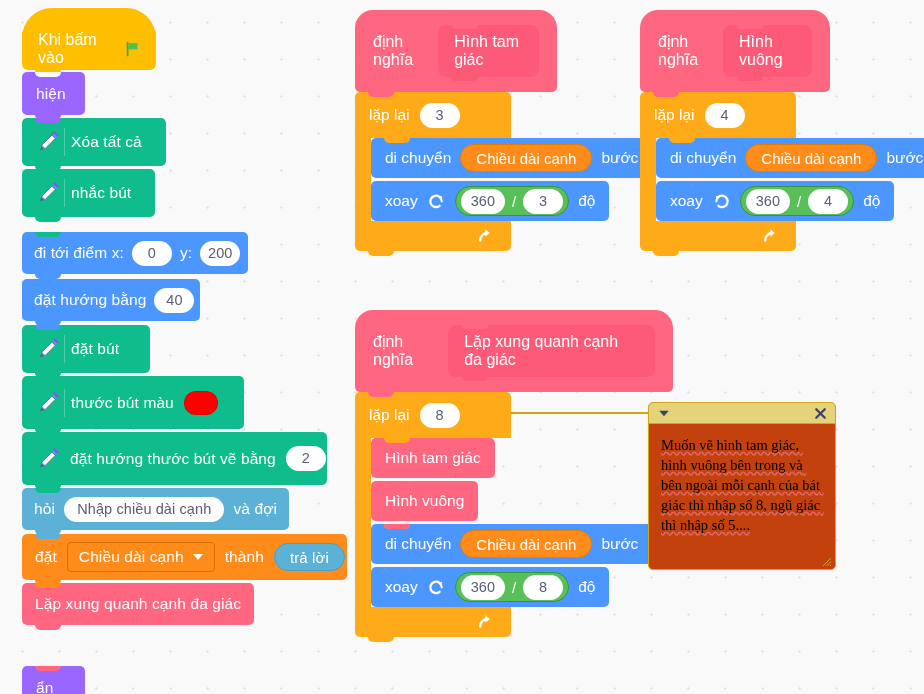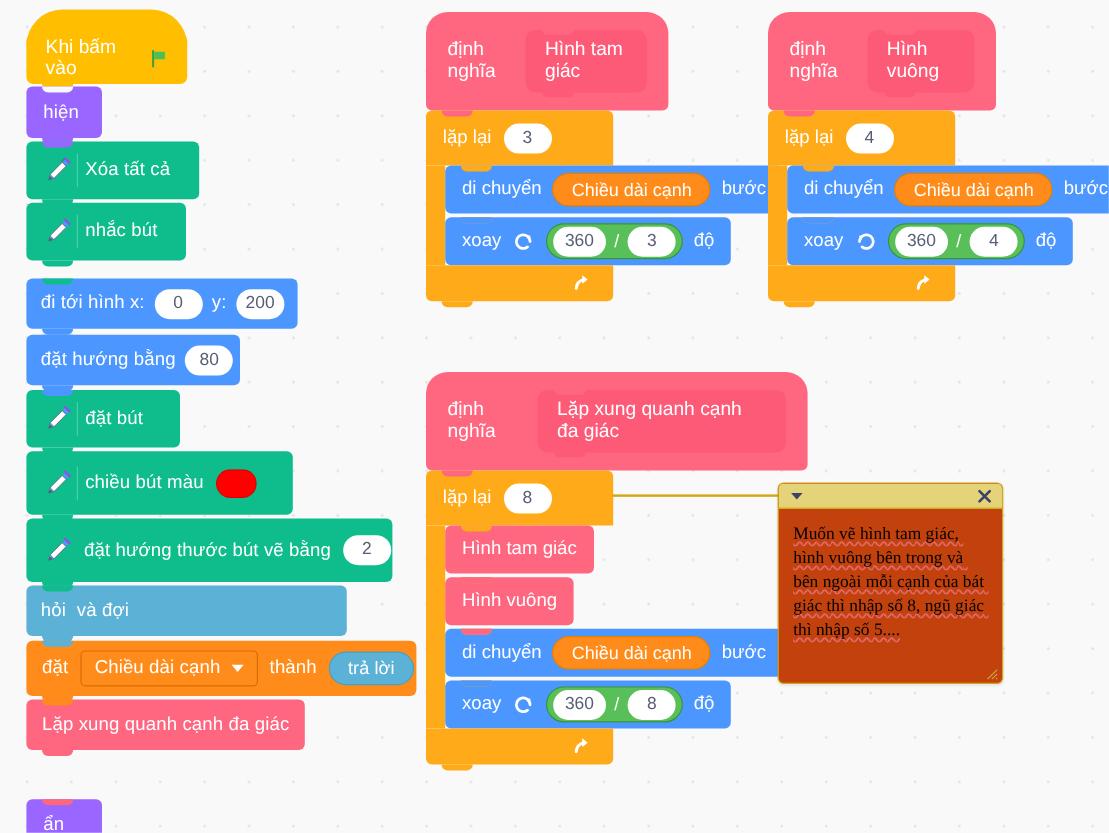--- a/index.html
+++ b/index.html
@@ -228,31 +228,31 @@
       <path d="M8.2 23.2 l1.3-3.7 2.4 2.4z" fill="#575e75"></path>
       <path d="M22.4 5.2 l3.4 3.4" stroke="#8a55d7" stroke-width="2" stroke-linecap="round"></path>
     </svg>
     <span class="pen-sep"></span>
     <span class="lbl">nhắc bút</span>
     <span style="position:absolute;left:13px;top:0;width:26px;height:5px;background:#0fbd8c;border-radius:0 0 5px 5px;"></span>
     <span style="position:absolute;left:13px;bottom:-5px;width:26px;height:5px;background:#0fbd8c;border-radius:0 0 5px 5px;"></span>
   </div>
 
   <div class="blk c-motion" style="left:10px; top:232px; width:226px; height:42px; padding:0 12px; gap:8px;">
-    <span class="lbl">đi tới hình x:</span>
+    <span class="lbl">đi tới điểm x:</span>
     <span class="oval num">0</span>
     <span class="lbl">y:</span>
     <span class="oval num">200</span>
     <span style="position:absolute;left:13px;top:0;width:26px;height:5px;background:#0fbd8c;border-radius:0 0 5px 5px;"></span>
     <span style="position:absolute;left:13px;bottom:-5px;width:26px;height:5px;background:#4c97ff;border-radius:0 0 5px 5px;"></span>
   </div>
 
   <div class="blk c-motion" style="left:10px; top:279px; width:178px; height:42px; padding:0 12px; gap:8px;">
     <span class="lbl">đặt hướng bằng</span>
-    <span class="oval num">80</span>
+    <span class="oval num">40</span>
     <span style="position:absolute;left:13px;top:0;width:26px;height:5px;background:#4c97ff;border-radius:0 0 5px 5px;"></span>
     <span style="position:absolute;left:13px;bottom:-5px;width:26px;height:5px;background:#4c97ff;border-radius:0 0 5px 5px;"></span>
   </div>
 
   <div class="blk c-pen" style="left:10px; top:325px; width:128px; height:48px; padding:0 10px;">
     <svg class="pen-ico" viewBox="0 0 30 30">
       <path d="M22.6 5.4 l3.3 3.3 -12.4 12.5 -4.6 1.3 1.3-4.6z" fill="#4c97ff"></path>
       <path d="M19.8 8.2 l3.3 3.3 -9.6 9.7 -4.6 1.3 1.3-4.6z" fill="#fff" stroke="#575e75" stroke-width=".7"></path>
       <path d="M9.5 21.9 l3.3-1 -2.3-2.3z" fill="#4c97ff"></path>
       <path d="M8.2 23.2 l1.3-3.7 2.4 2.4z" fill="#575e75"></path>
@@ -266,21 +266,21 @@
 
   <div class="blk c-pen" style="left:10px; top:376px; width:222px; height:53px; padding:0 10px;">
     <svg class="pen-ico" viewBox="0 0 30 30">
       <path d="M22.6 5.4 l3.3 3.3 -12.4 12.5 -4.6 1.3 1.3-4.6z" fill="#4c97ff"></path>
       <path d="M19.8 8.2 l3.3 3.3 -9.6 9.7 -4.6 1.3 1.3-4.6z" fill="#fff" stroke="#575e75" stroke-width=".7"></path>
       <path d="M9.5 21.9 l3.3-1 -2.3-2.3z" fill="#4c97ff"></path>
       <path d="M8.2 23.2 l1.3-3.7 2.4 2.4z" fill="#575e75"></path>
       <path d="M22.4 5.2 l3.4 3.4" stroke="#8a55d7" stroke-width="2" stroke-linecap="round"></path>
     </svg>
     <span class="pen-sep"></span>
-    <span class="lbl" style="margin-right:10px;">chiều bút màu</span>
+    <span class="lbl" style="margin-right:10px;">thước bút màu</span>
     <span class="swatch" id="penSwatch" style="background: rgb(255, 0, 0);"></span>
     <span style="position:absolute;left:13px;top:0;width:26px;height:5px;background:#0fbd8c;border-radius:0 0 5px 5px;"></span>
     <span style="position:absolute;left:13px;bottom:-5px;width:26px;height:5px;background:#0fbd8c;border-radius:0 0 5px 5px;"></span>
   </div>
 
   <div class="blk c-pen" style="left:10px; top:432px; width:305px; height:53px; padding:0 10px;">
     <svg class="pen-ico" viewBox="0 0 30 30">
       <path d="M22.6 5.4 l3.3 3.3 -12.4 12.5 -4.6 1.3 1.3-4.6z" fill="#4c97ff"></path>
       <path d="M19.8 8.2 l3.3 3.3 -9.6 9.7 -4.6 1.3 1.3-4.6z" fill="#fff" stroke="#575e75" stroke-width=".7"></path>
       <path d="M9.5 21.9 l3.3-1 -2.3-2.3z" fill="#4c97ff"></path>
@@ -289,20 +289,21 @@
     </svg>
     <span class="pen-sep"></span>
     <span class="lbl" style="margin-right:10px;">đặt hướng thước bút vẽ bằng</span>
     <span class="oval num">2</span>
     <span style="position:absolute;left:13px;top:0;width:26px;height:5px;background:#0fbd8c;border-radius:0 0 5px 5px;"></span>
     <span style="position:absolute;left:13px;bottom:-5px;width:26px;height:5px;background:#0fbd8c;border-radius:0 0 5px 5px;"></span>
   </div>
 
   <div class="blk c-sensing" style="left:10px; top:488px; width:267px; height:42px; padding:0 12px; gap:9px;">
     <span class="lbl">hỏi</span>
+    <span class="oval txt">Nhập chiều dài cạnh</span>
     <span class="lbl">và đợi</span>
     <span style="position:absolute;left:13px;top:0;width:26px;height:5px;background:#0fbd8c;border-radius:0 0 5px 5px;"></span>
     <span style="position:absolute;left:13px;bottom:-5px;width:26px;height:5px;background:#5cb1d6;border-radius:0 0 5px 5px;"></span>
   </div>
 
   <div class="blk c-vars" style="left:10px; top:534px; width:325px; height:46px; padding:0 13px; gap:10px;">
     <span class="lbl">đặt</span>
     <span class="ddfield">
       <span>Chiều dài cạnh</span>
       <span class="caret"></span>

